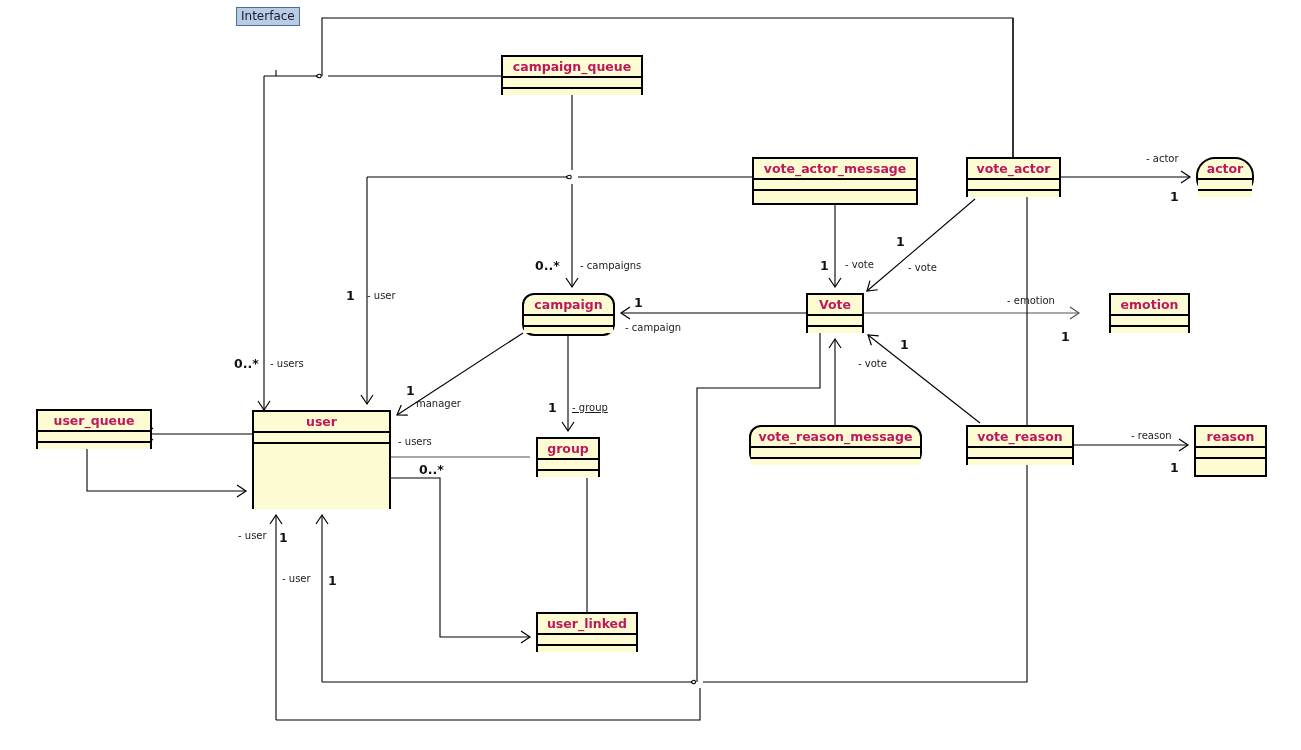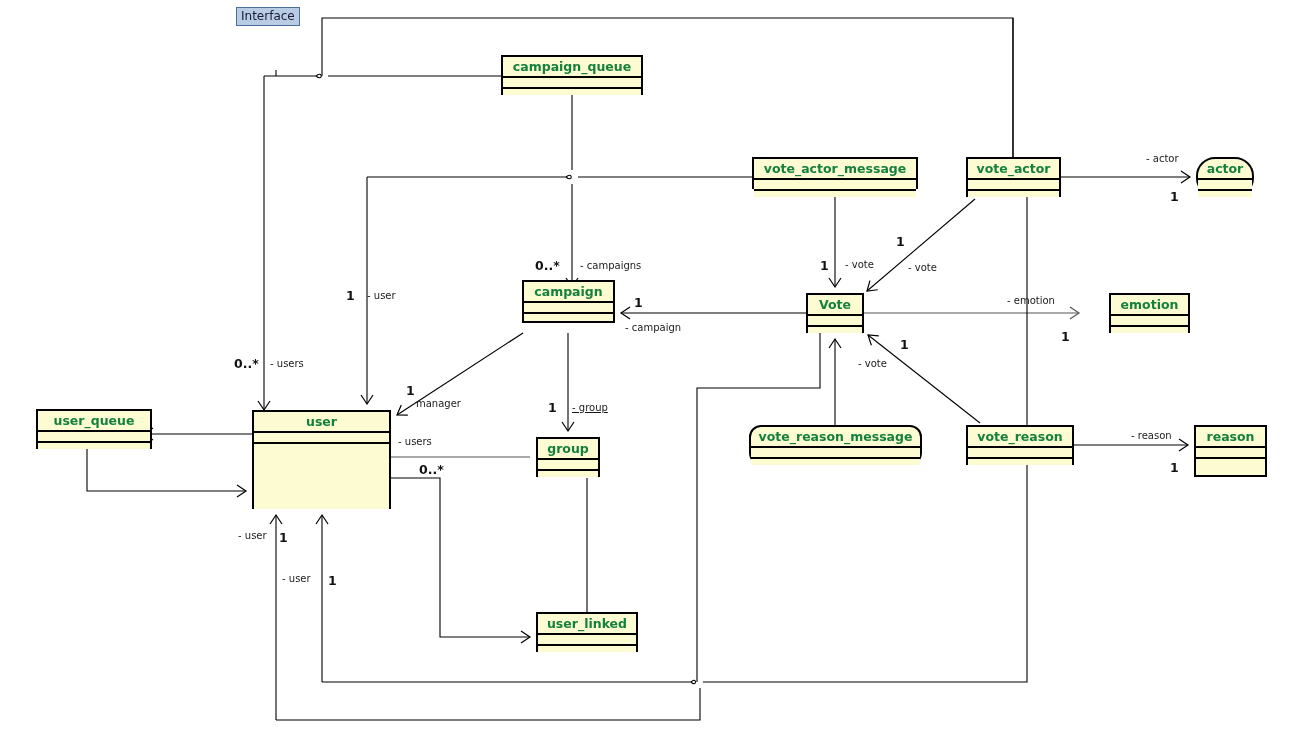--- a/index.html
+++ b/index.html
@@ -1,20 +1,20 @@
 <!DOCTYPE html>
 <html><head>
 <meta charset="utf-8">
 <style>
   html,body{margin:0;padding:0;background:#ffffff;}
   body{font-family:"DejaVu Sans", sans-serif;}
   #canvas{position:relative;width:1301px;height:750px;background:#ffffff;overflow:hidden;}
   svg#wires{position:absolute;left:0;top:0;width:1301px;height:750px;}
   .uml-class{position:absolute;background:#FDFBD2;border:2px solid #000000;box-sizing:border-box;}
-  .uml-class .cname{font-weight:bold;font-size:12.5px;color:#15803d;text-align:center;
+  .uml-class .cname{font-weight:bold;font-size:12.5px;color:#be185d;text-align:center;
     line-height:19px;height:19px;white-space:nowrap;overflow:hidden;}
   .uml-class .sep{height:2px;background:#000;}
   .uml-class .comp{background:#FDFBD2;}
   .edge-label{position:absolute;font-size:10px;color:#1a1a1a;white-space:nowrap;line-height:13px;}
   .mult-label{position:absolute;font-size:12.5px;color:#111;font-weight:bold;white-space:nowrap;line-height:13px;}
   .iface-tab{position:absolute;background:#B8CCE4;border:1px solid #4a6d9a;
     font-size:12px;color:#1a1a33;padding:1px 4px 2px 4px;line-height:14px;white-space:nowrap;}
 </style>
 </head>
 <body>
@@ -97,42 +97,42 @@
   <div class="iface-tab" style="left: 236px; top: 7px;">Interface</div>
 
   <div id="classes-layer">
       <div class="uml-class" style="left: 501px; top: 55px; width: 142px; height: 40px;">
         <div class="cname">campaign_queue</div>
         <div class="sep"></div>
         <div class="comp" style="height: 9px;"></div>
         <div class="sep"></div>
         <div class="comp" style="height: 6px;"></div>
       </div>
-      <div class="uml-class" style="left: 752px; top: 157px; width: 166px; height: 32px;">
+      <div class="uml-class" style="left: 752px; top: 157px; width: 166px; height: 48px;">
         <div class="cname">vote_actor_message</div>
         <div class="sep"></div>
         <div class="comp" style="height: 9px;"></div>
         <div class="sep"></div>
         <div class="comp" style="height: 6px;"></div>
       </div>
       <div class="uml-class" style="left: 966px; top: 157px; width: 95px; height: 40px;">
         <div class="cname">vote_actor</div>
         <div class="sep"></div>
         <div class="comp" style="height: 9px;"></div>
         <div class="sep"></div>
         <div class="comp" style="height: 6px;"></div>
       </div>
       <div class="uml-class" style="left: 1196px; top: 157px; width: 58px; height: 40px; border-radius: 19px;">
         <div class="cname">actor</div>
         <div class="sep"></div>
         <div class="comp" style="height: 9px;"></div>
         <div class="sep"></div>
         <div class="comp" style="height: 6px;"></div>
       </div>
-      <div class="uml-class" style="left: 522px; top: 280px; width: 93px; height: 43px;">
+      <div class="uml-class" style="left: 522px; top: 293px; width: 93px; height: 43px; border-radius: 12px;">
         <div class="cname">campaign</div>
         <div class="sep"></div>
         <div class="comp" style="height: 9px;"></div>
         <div class="sep"></div>
         <div class="comp" style="height: 6px;"></div>
       </div>
       <div class="uml-class" style="left: 806px; top: 293px; width: 58px; height: 40px;">
         <div class="cname">Vote</div>
         <div class="sep"></div>
         <div class="comp" style="height: 9px;"></div>

